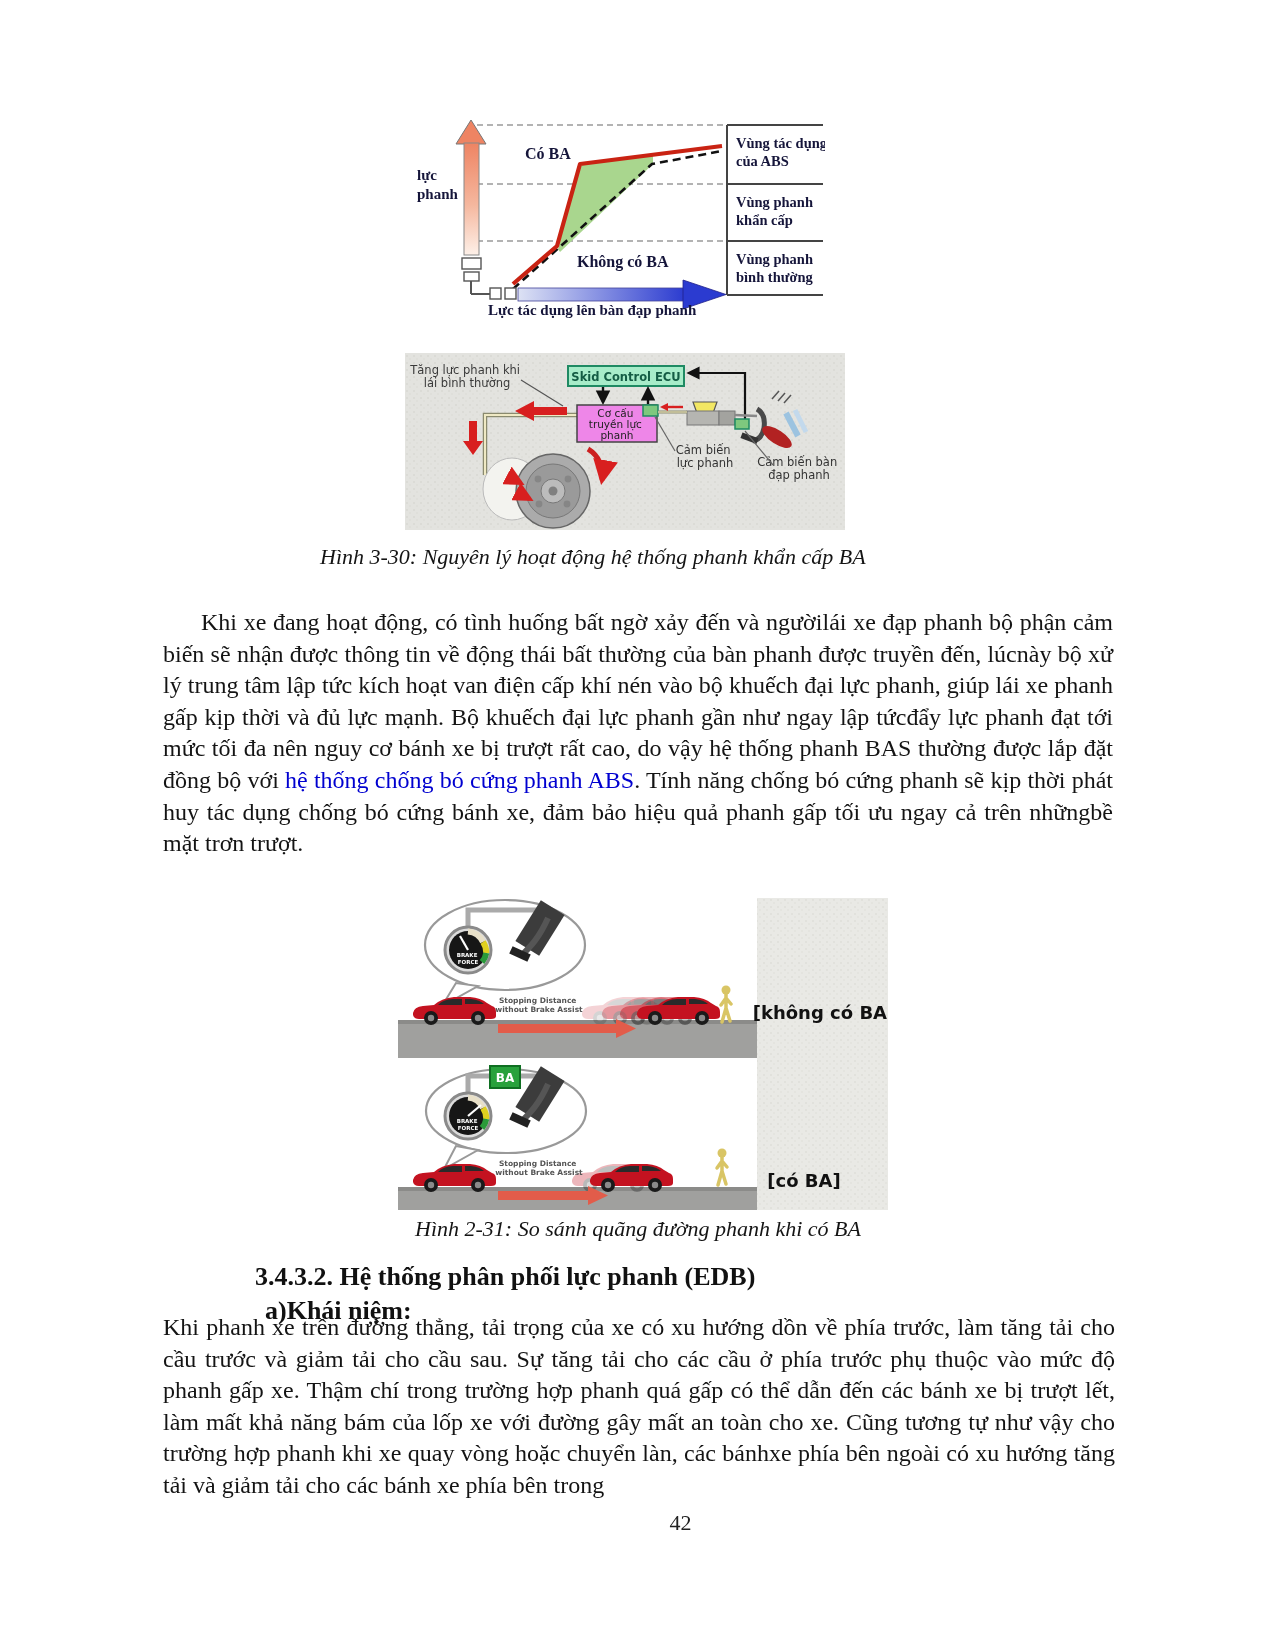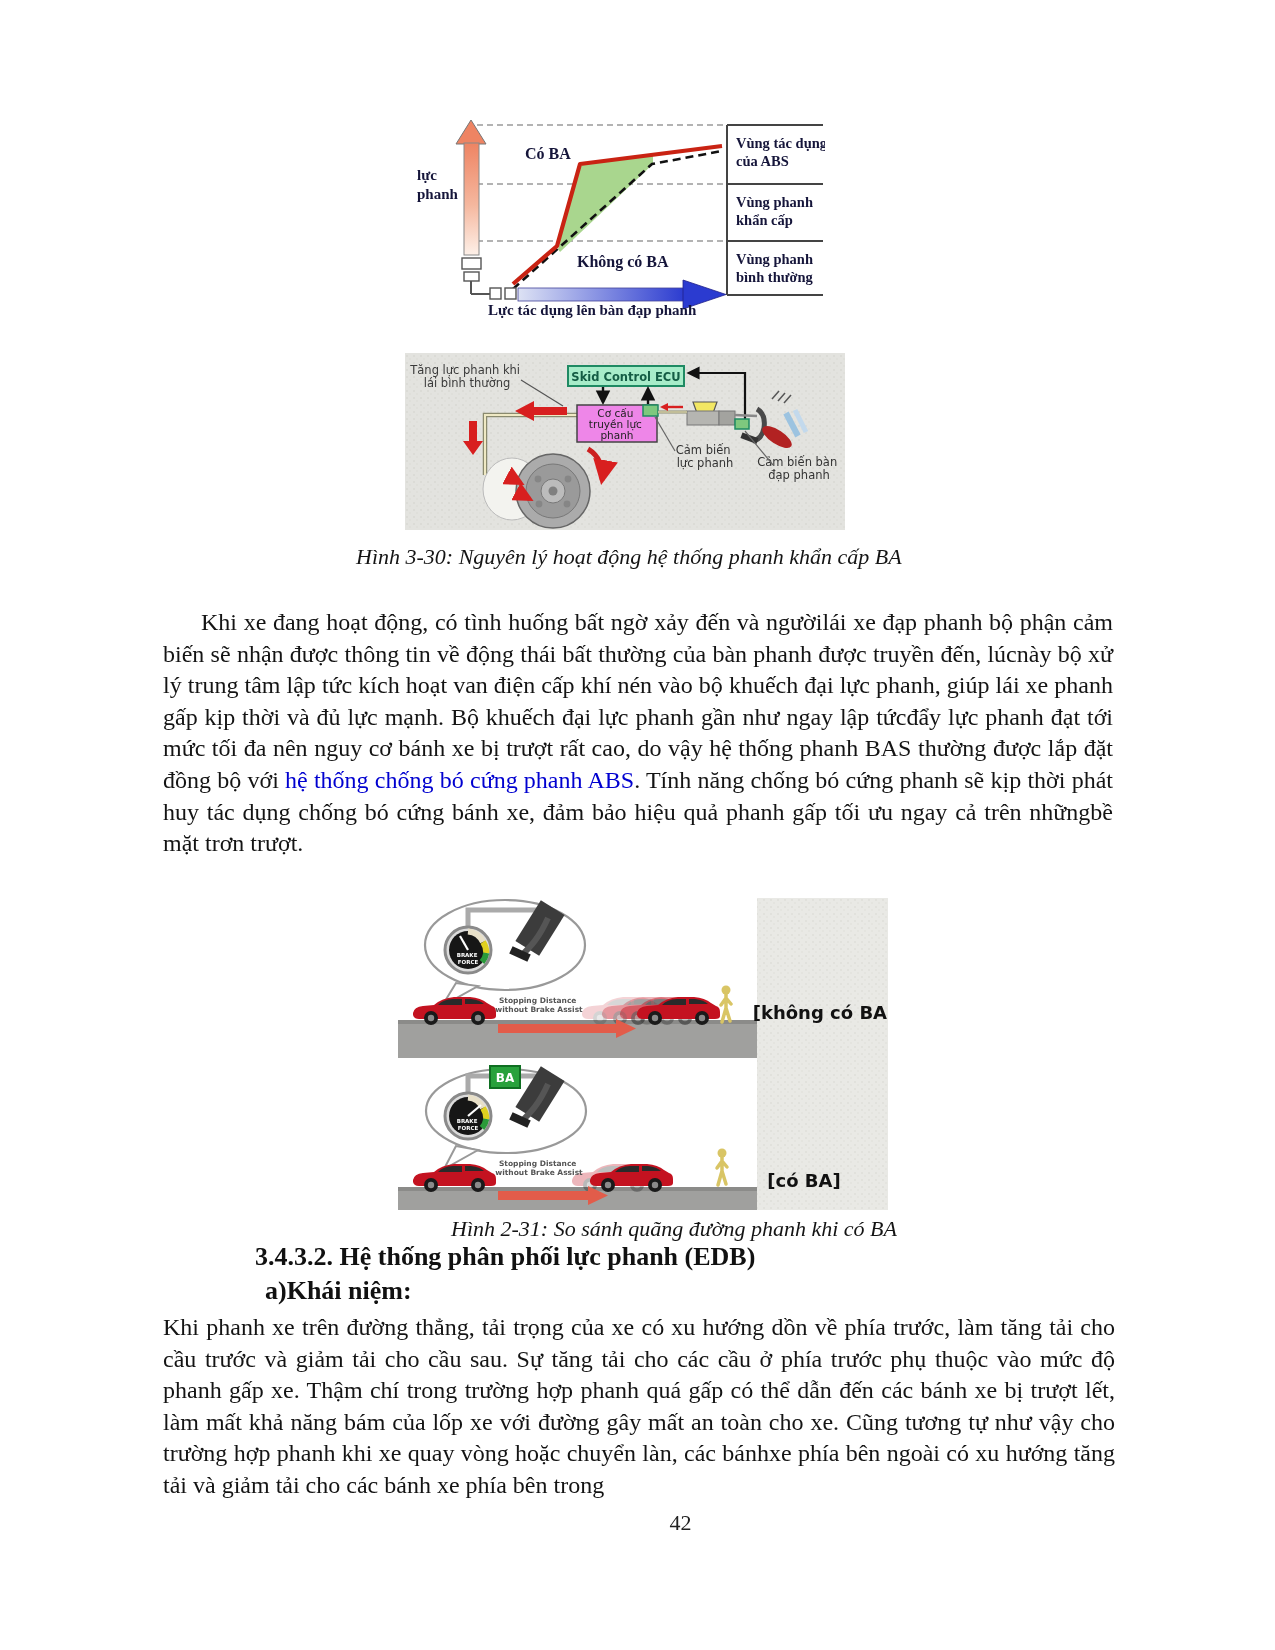--- a/index.html
+++ b/index.html
@@ -2,22 +2,22 @@
 <html><head>
 <meta charset="utf-8">
 <style>
   html,body{margin:0;padding:0;background:#ffffff;}
   .page{position:relative;width:1275px;height:1650px;background:#fff;overflow:hidden;
         font-family:"Liberation Serif", serif;color:#111;}
   .abs{position:absolute;}
   .body-text{width:950px;font-size:24px;line-height:31.6px;text-align:justify;color:#141414;}
   .indent{text-indent:38px;}
   .hl{color:#0000d0;font-weight:normal;}
-  .caption{font-style:italic;font-size:22px;color:#141414;white-space:nowrap;margin-left:36px;}
-  .h-num{font-weight:bold;font-size:26px;white-space:nowrap;}
+  .caption{font-style:italic;font-size:22px;color:#141414;white-space:nowrap;}
+  .h-num{font-weight:bold;font-size:26px;white-space:nowrap;margin-top:20px;}
   .pagenum{width:1275px;text-align:center;font-size:22px;color:#222;padding-left:43px;}
   svg text{font-family:"DejaVu Sans", sans-serif;}
   svg .sertext{font-family:"Liberation Serif", serif;font-weight:bold;fill:#15153a;}
 </style>
 </head>
 <body>
 
 <div class="page">
 
   <svg class="abs" style="left:380px;top:108px;" width="445" height="210" viewBox="0 0 445 210">

